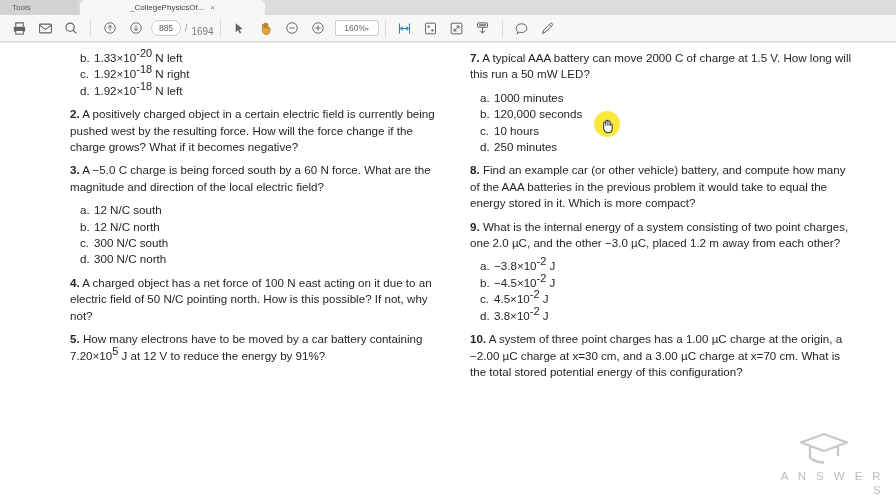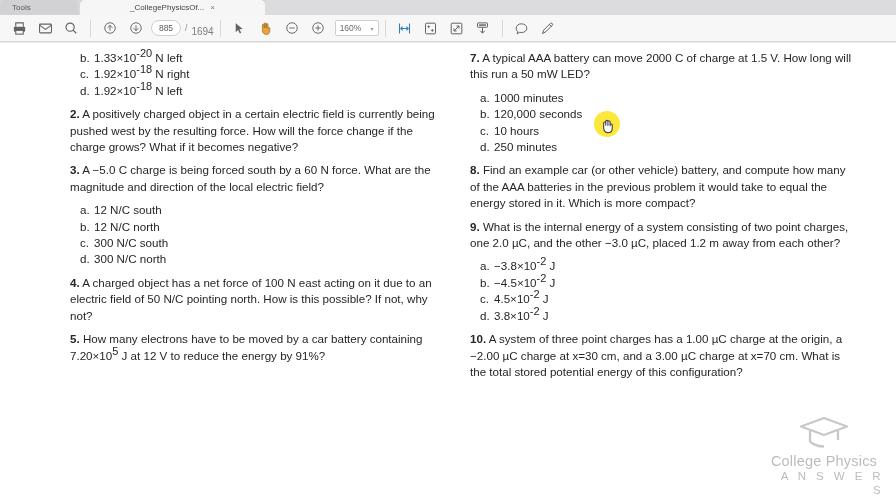--- a/index.html
+++ b/index.html
@@ -82,21 +82,21 @@
     font-size: 8.5px;
     color: #5b5b5b;
     text-align: center;
     font-family: "Liberation Sans", sans-serif;
     line-height: 14px;
     padding: 0;
   }
   .page-sep { font-size: 8.5px; color: #8a8a8a; }
   .page-total { font-size: 10px; color: #7d7d7d; margin-top: 7px; }
   .zoombox {
-    display: flex; align-items: center; justify-content: space-between;
+    display: flex; align-items: center; justify-content: center;
     width: 44px; height: 16px;
     border: 1px solid #cfcfcf;
     background: #fff;
     border-radius: 2px;
     padding: 0 4px;
     margin-left: 4px;
   }
   .zoom-val { font-size: 8.5px; color: #6a6a6a; }
   .zoom-caret { font-size: 6px; color: #9a9a9a; }
   .tb-btn.active-tool { color: #2f7fc4; }
@@ -426,21 +426,20 @@
 
       </div>
     </div>
 
     <div class="watermark">
       <svg class="wm-cap" width="56" height="38" viewBox="0 0 56 38" fill="none" stroke="#c8c8c8" stroke-width="2.3" stroke-linejoin="round">
         <path d="M28 4L51 12.5 28 21 5 12.5z"></path>
         <path d="M14 17v10c0 1 5 5.5 14 5.5"></path>
         <path d="M42 17v9"></path>
       </svg>
-      <div class="wm-name">College Physics</div>
       <div class="wm-sub">A N S W E R S</div>
     </div>
 
     <div class="cursor-highlight"></div>
     <svg class="cursor-hand" width="16" height="20" viewBox="0 0 24 28">
       <path d="M4 15V9.5a1.6 1.6 0 013.2 0V13V7.2a1.6 1.6 0 013.2 0V13V7.8a1.6 1.6 0 013.2 0V13.5v-1a1.6 1.6 0 013.2 0V18c0 3.6-2.6 6-6.4 6S4.6 21.4 4 18z" fill="#ffffff" stroke="#3a3a3a" stroke-width="1.6" stroke-linejoin="round"></path>
     </svg>
 
   </div>
 </div>

